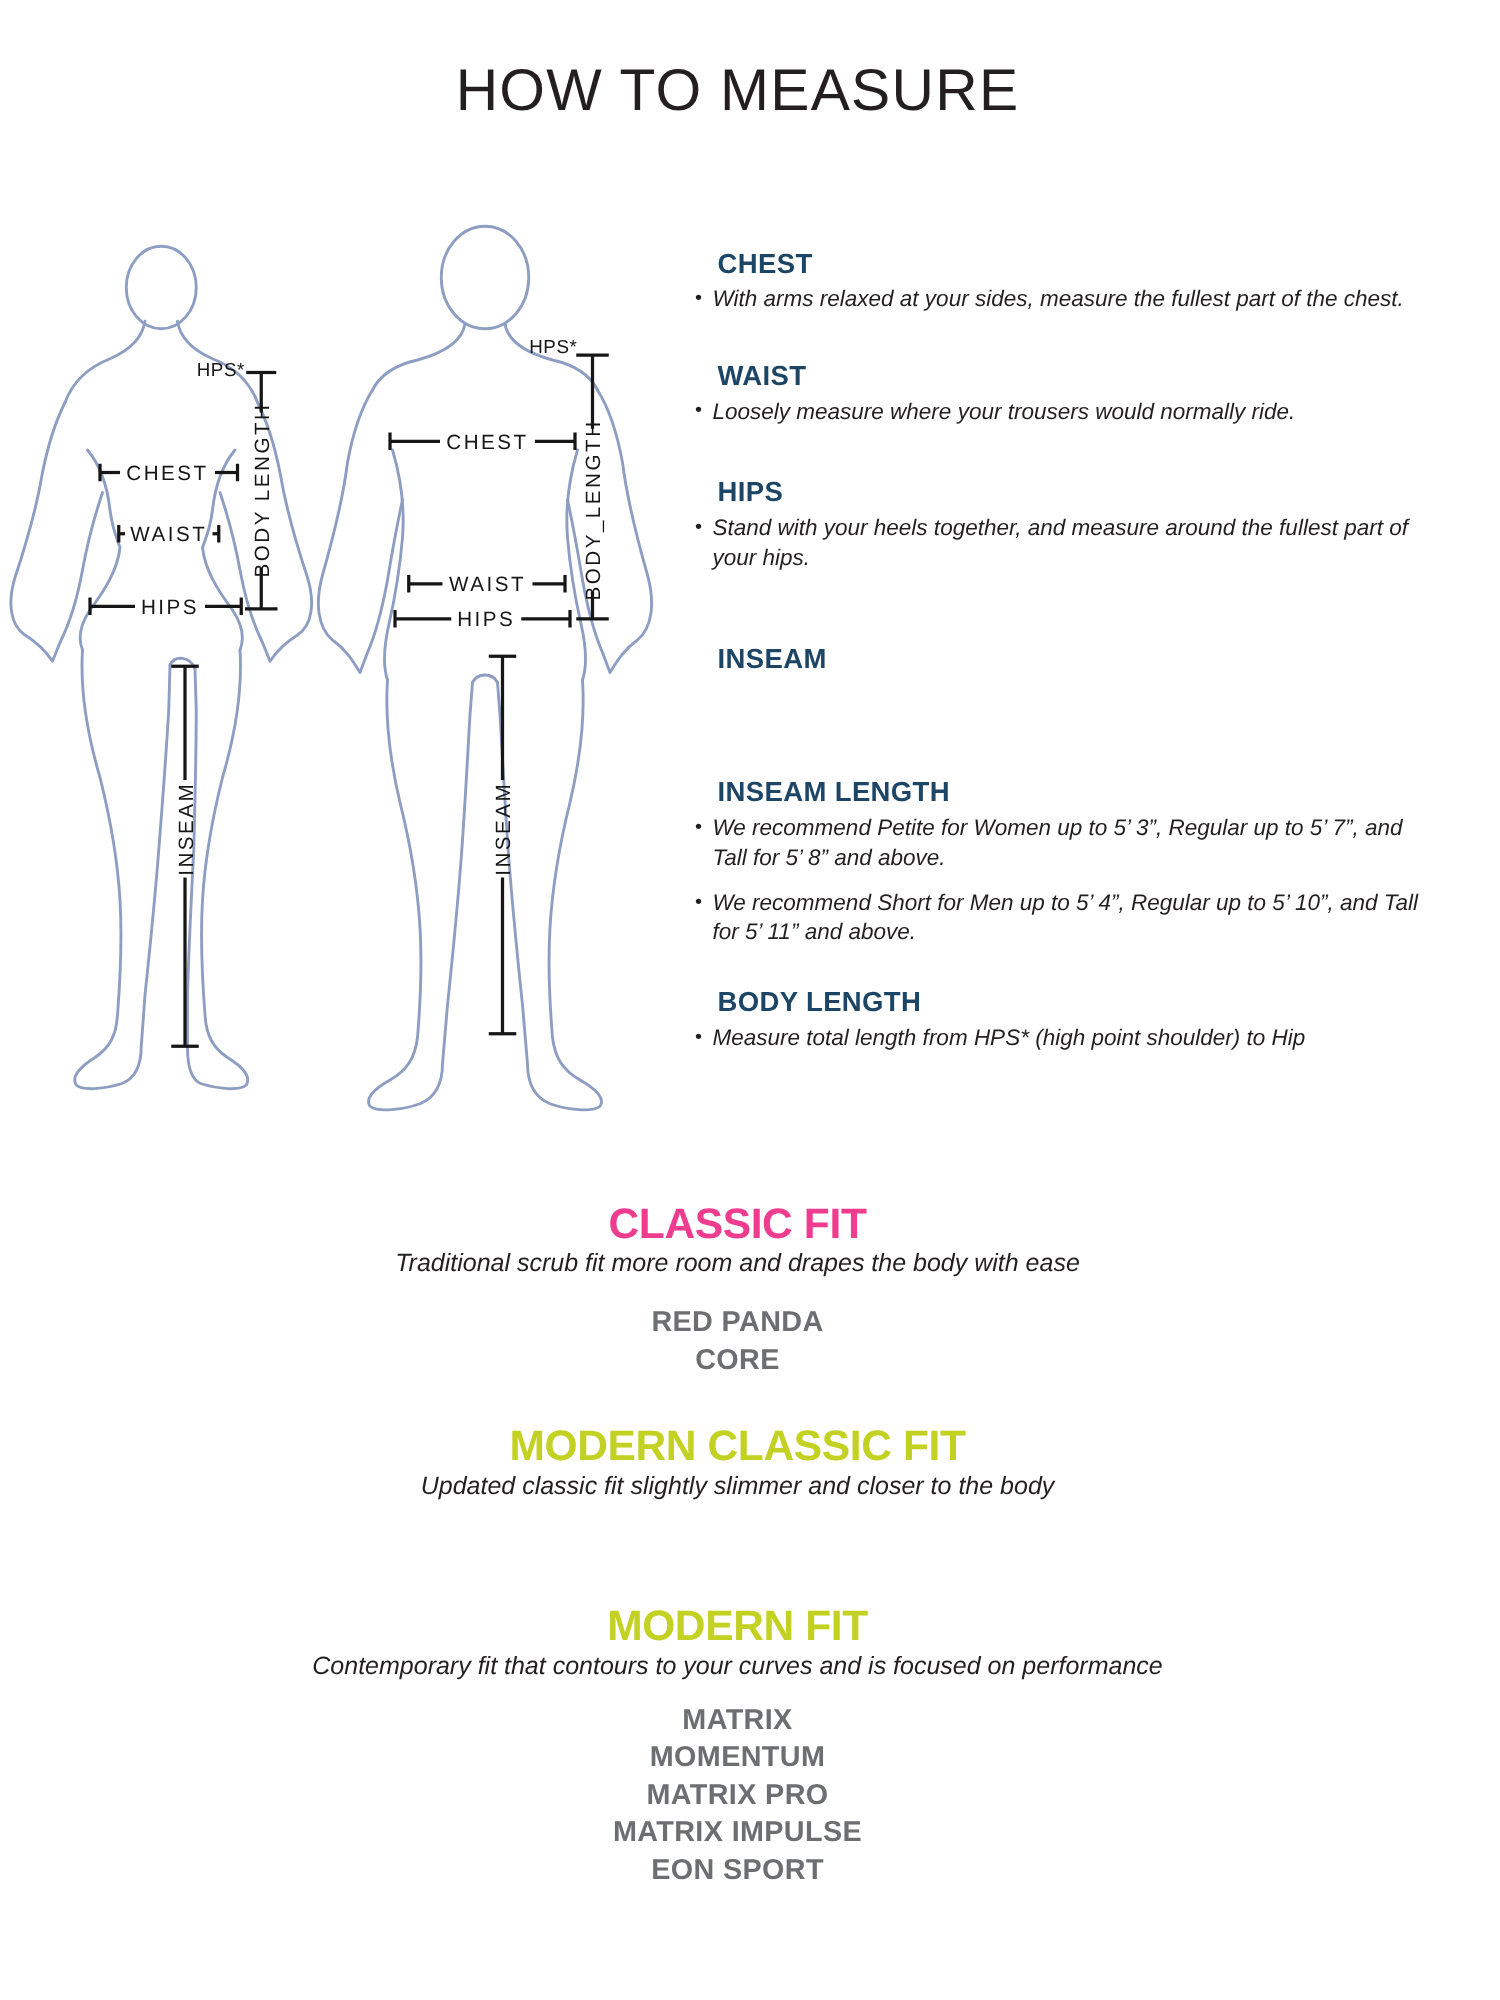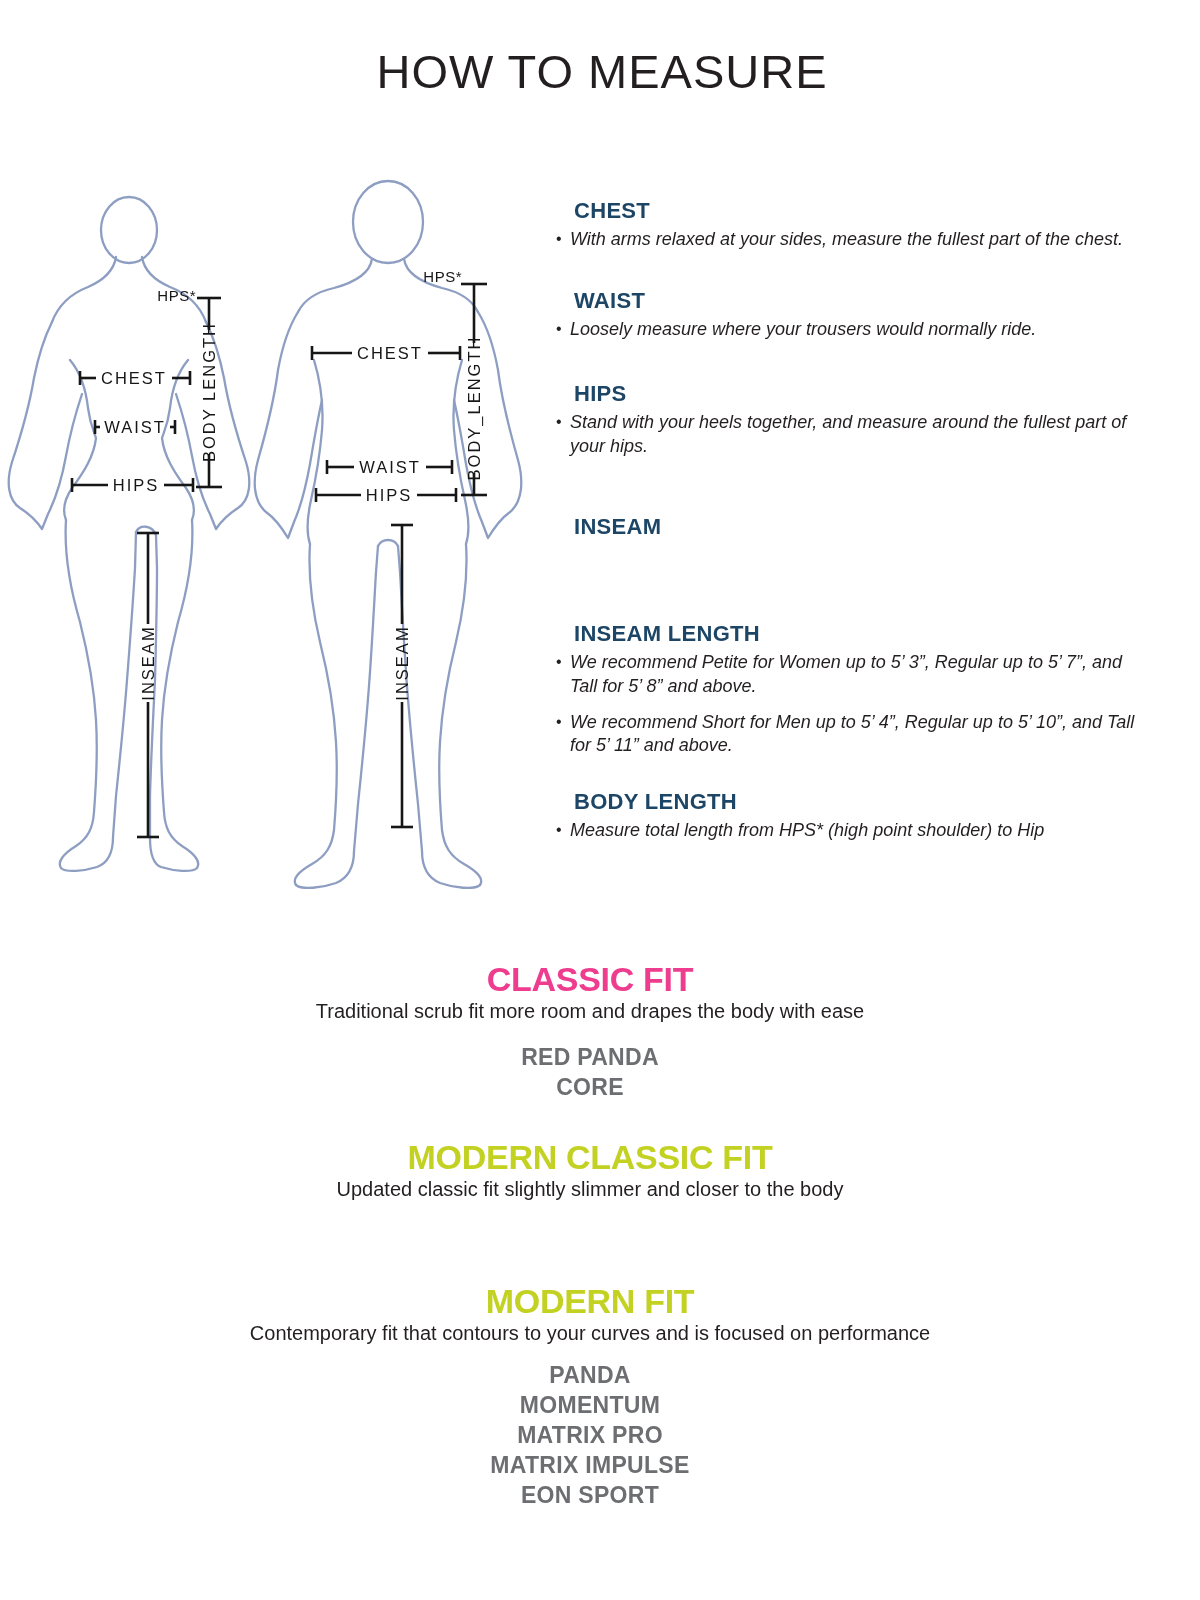--- a/index.html
+++ b/index.html
@@ -2,21 +2,21 @@
 <html style="--outline: #8d9ec2; --heading: #1c4566; --text: #231f20; --line: #161616; --classic_fit: #ee3c8e; --modern_fit: #c3d122; --brand_gray: #6d6e71;"><head>
 <meta charset="utf-8">
 <style>
   html,body{margin:0;padding:0;background:#ffffff;}
   body{width:1200px;height:1600px;position:relative;overflow:hidden;
        font-family:"Liberation Sans","DejaVu Sans",sans-serif;color:var(--text,#231f20);}
   .page{position:absolute;inset:0;}
 
   
   .title{position:absolute;top:44px;left:0;width:1180px;margin:0;text-align:center;
-         font-size:47px;font-weight:400;letter-spacing:1px;color:var(--text);padding-left:12px;}
+         font-size:47px;font-weight:400;letter-spacing:1px;color:var(--text);}
 
   
   .diagram-svg{position:absolute;left:0;top:160px;width:560px;height:740px;}
   .outline{fill:none;stroke:var(--outline);stroke-width:2.3;stroke-linecap:round;stroke-linejoin:round;}
   .mline{stroke:var(--line);stroke-width:2.6;fill:none;}
   .mlabel{font-size:16.5px;letter-spacing:2px;fill:var(--line);}
   .mlabel-s{font-size:15px;letter-spacing:.5px;fill:var(--line);}
 
   
   .definitions{position:absolute;left:554px;top:0;width:620px;}
@@ -26,21 +26,21 @@
   .def li{position:relative;padding-left:16px;font-size:18px;font-style:italic;
           line-height:1.32;color:var(--text);}
   .def li + li{margin-top:12px;}
   .def li::before{content:"\2022";position:absolute;left:2px;top:0;font-style:normal;font-size:16px;}
 
   
   .fit{position:absolute;left:0;width:1180px;text-align:center;}
   .fit h2{margin:0;font-size:34px;line-height:38px;font-weight:700;letter-spacing:-.3px;}
   .fit-0 h2{color:var(--classic_fit);}
   .fit-1 h2,.fit-2 h2{color:var(--modern_fit);}
-  .fit .desc{margin:1px 0 0 0;font-size:20px;line-height:25px;color:var(--text);}
+  .fit .desc{margin:1px 0 0 0;font-size:20px;line-height:25px;font-style:italic;color:var(--text);}
   .fit ul{margin:14px 0 0 0;padding:0;list-style:none;}
   .fit-0 ul{margin-top:18px;}
   .fit li{font-size:23px;line-height:30px;font-weight:700;color:var(--brand_gray);letter-spacing:.3px;}
 </style>
 </head>
 <body>
 
 <div class="page">
 
   <h1 class="title">HOW TO MEASURE</h1>
@@ -184,21 +184,21 @@
 
   <section class="fit fit-1" style="top:1138px">
     <h2>MODERN CLASSIC FIT</h2>
     <p class="desc">Updated classic fit slightly slimmer and closer to the body</p>
   </section>
 
   <section class="fit fit-2" style="top:1282px">
     <h2>MODERN FIT</h2>
     <p class="desc">Contemporary fit that contours to your curves and is focused on performance</p>
     <ul>
-      <li>PANDA</li>
+      <li>MATRIX</li>
       <li>MOMENTUM</li>
       <li>MATRIX PRO</li>
       <li>MATRIX IMPULSE</li>
       <li>EON SPORT</li>
     </ul>
   </section>
 
 </div>
 
 </body></html>

